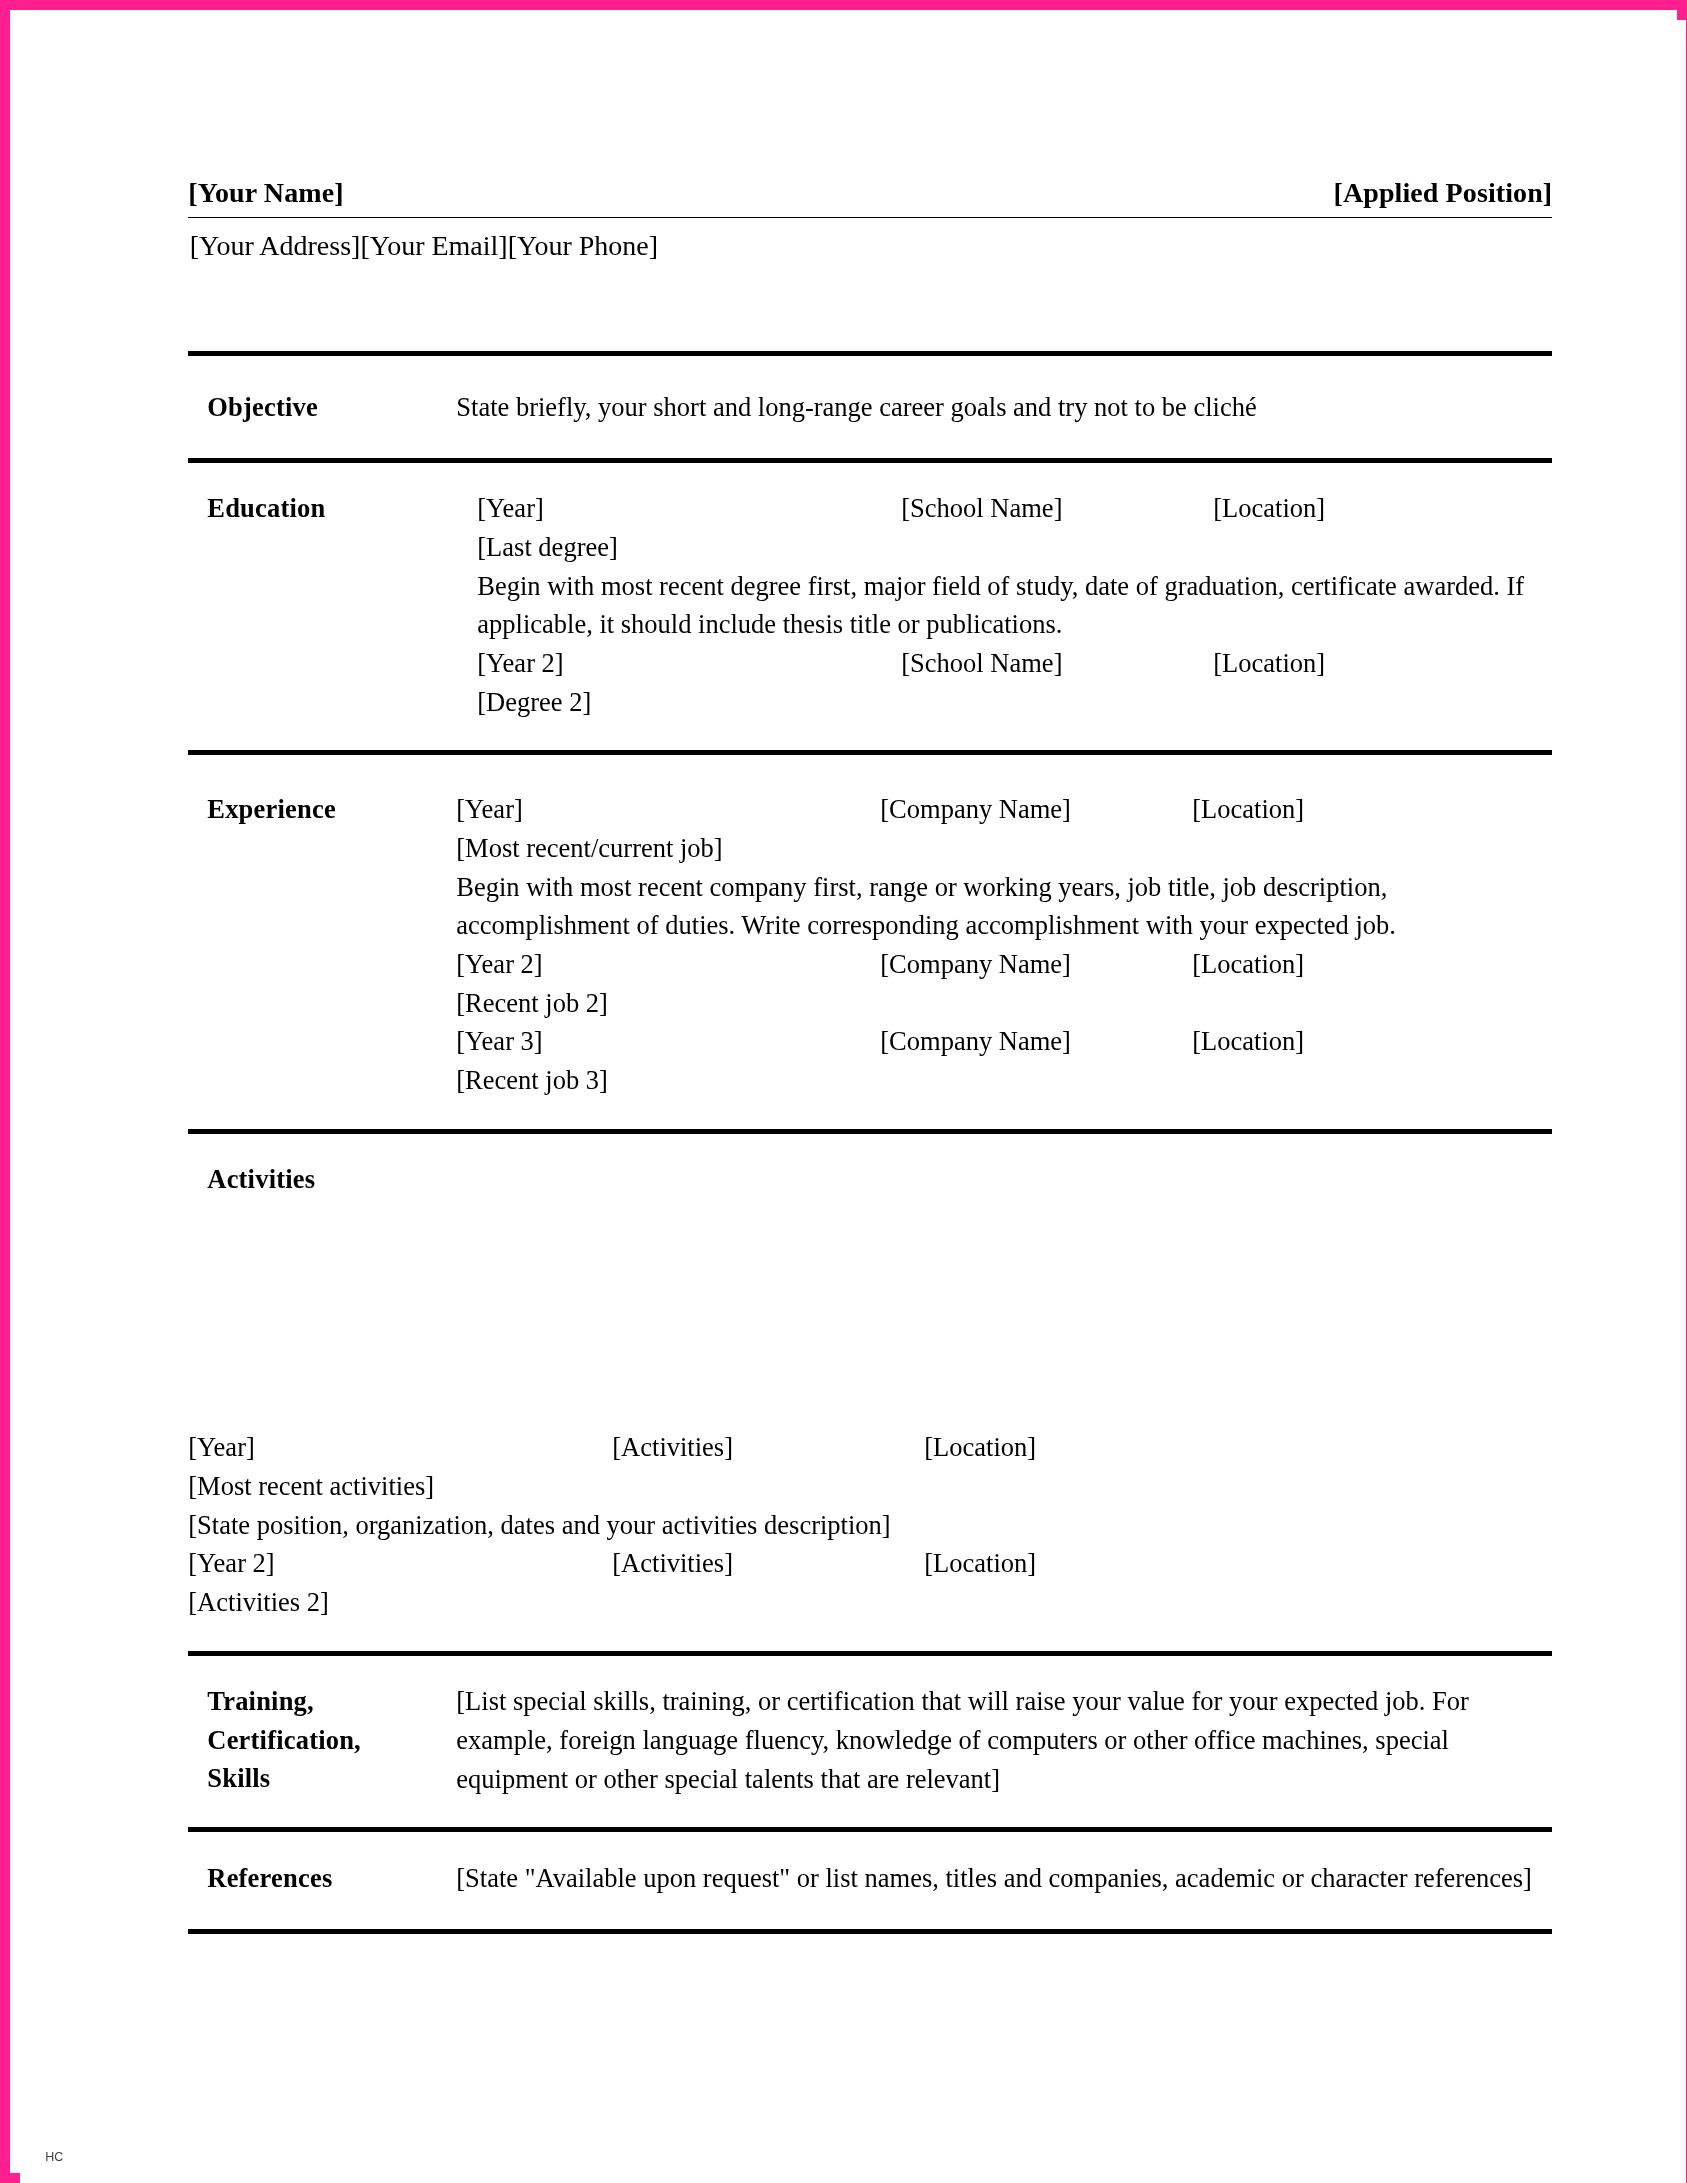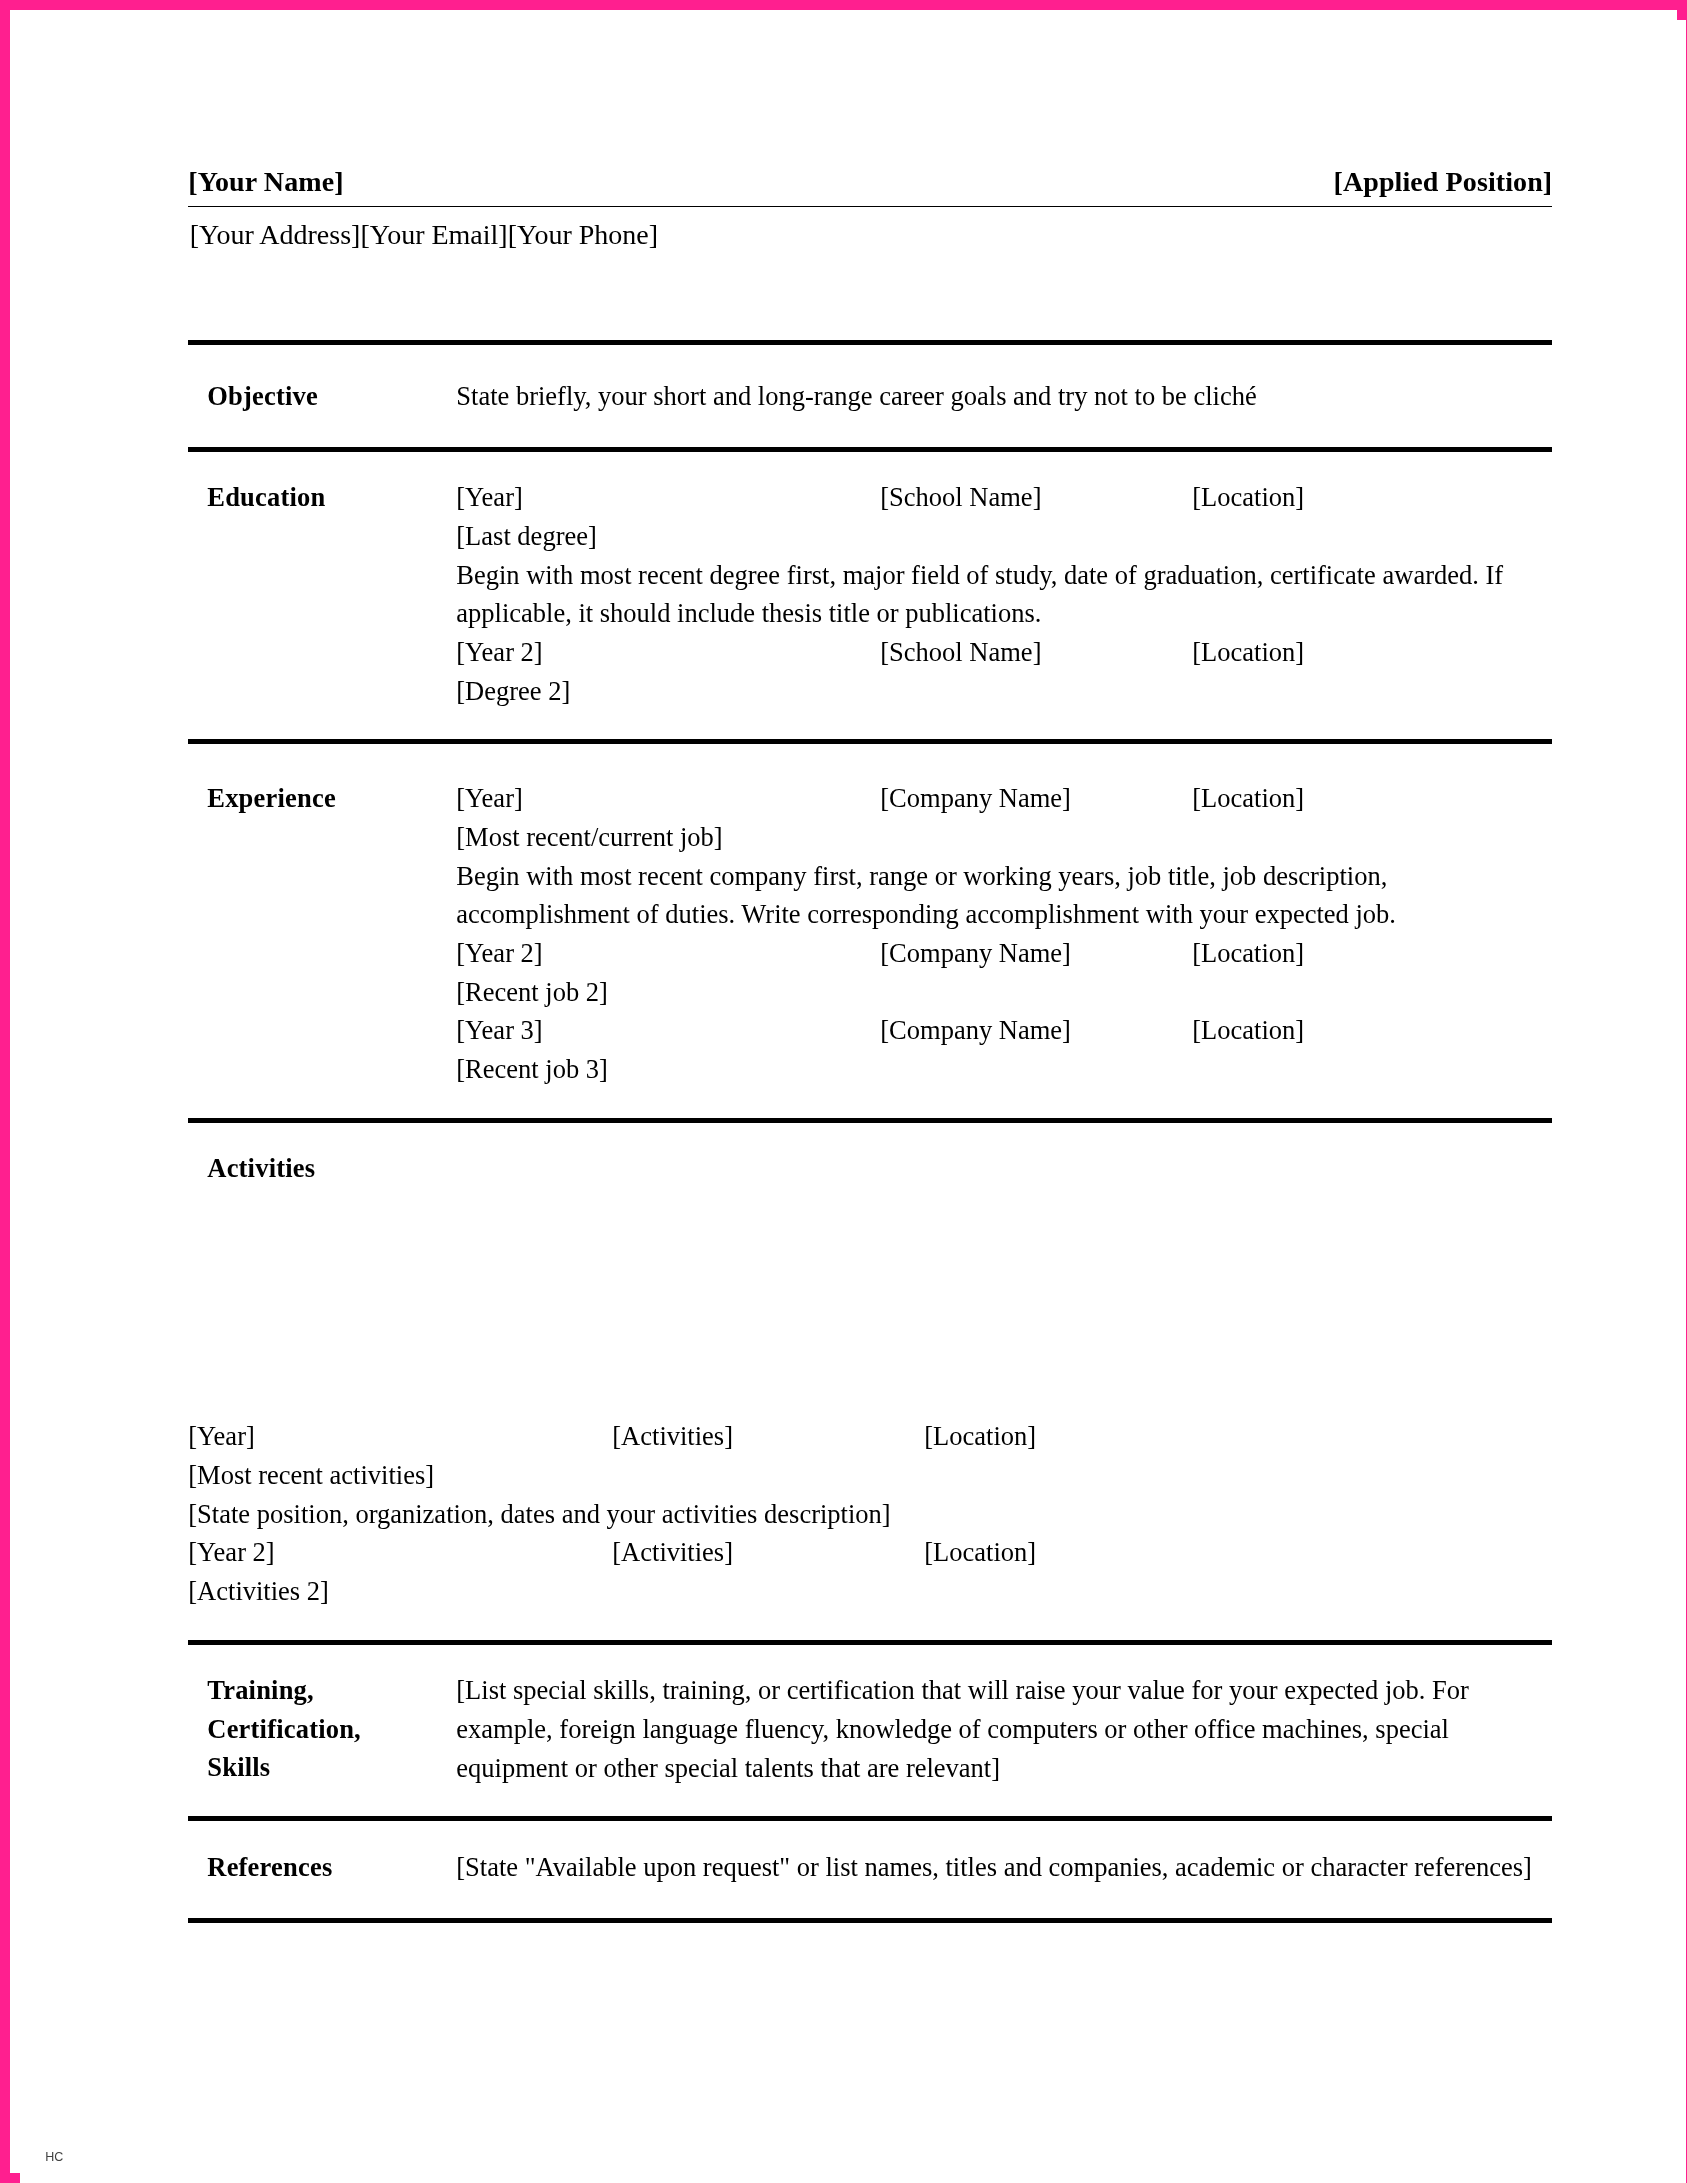--- a/index.html
+++ b/index.html
@@ -33,21 +33,21 @@
     top: 10.3px;
     width: 1666px;
     height: 2163px;
     background: #ffffff;
     box-sizing: border-box;
   }
 
   .resume {
     position: absolute;
     left: 168px;
-    top: 146px;
+    top: 157px;
     width: 1364px;
   }
 
   
   .head-row {
     display: flex;
     justify-content: space-between;
     align-items: baseline;
     font-weight: bold;
     font-size: 28px;
@@ -109,21 +109,21 @@
     width: 312px;
     flex: 0 0 312px;
     margin-left: 34px;
   }
   .col-loc {
     flex: 1 1 auto;
   }
 
   
   .sec-objective { padding: 32px 0 31px 0; }
-  .sec-education { padding: 26.5px 0 29px 0; }
+  .sec-education { padding: 26.5px 0 29px 0; gap: 21px; }
   .sec-experience { padding: 35px 0 29px 0; }
   .sec-activities { padding: 26.5px 0 29px 0; flex-direction: column; }
   .sec-training { padding: 26.5px 0 29px 0; }
   .sec-references { padding: 26.5px 0 32px 0; }
 
   .watermark {
     position: absolute;
     left: 25px;
     bottom: 19px;
     font-size: 12.5px;

